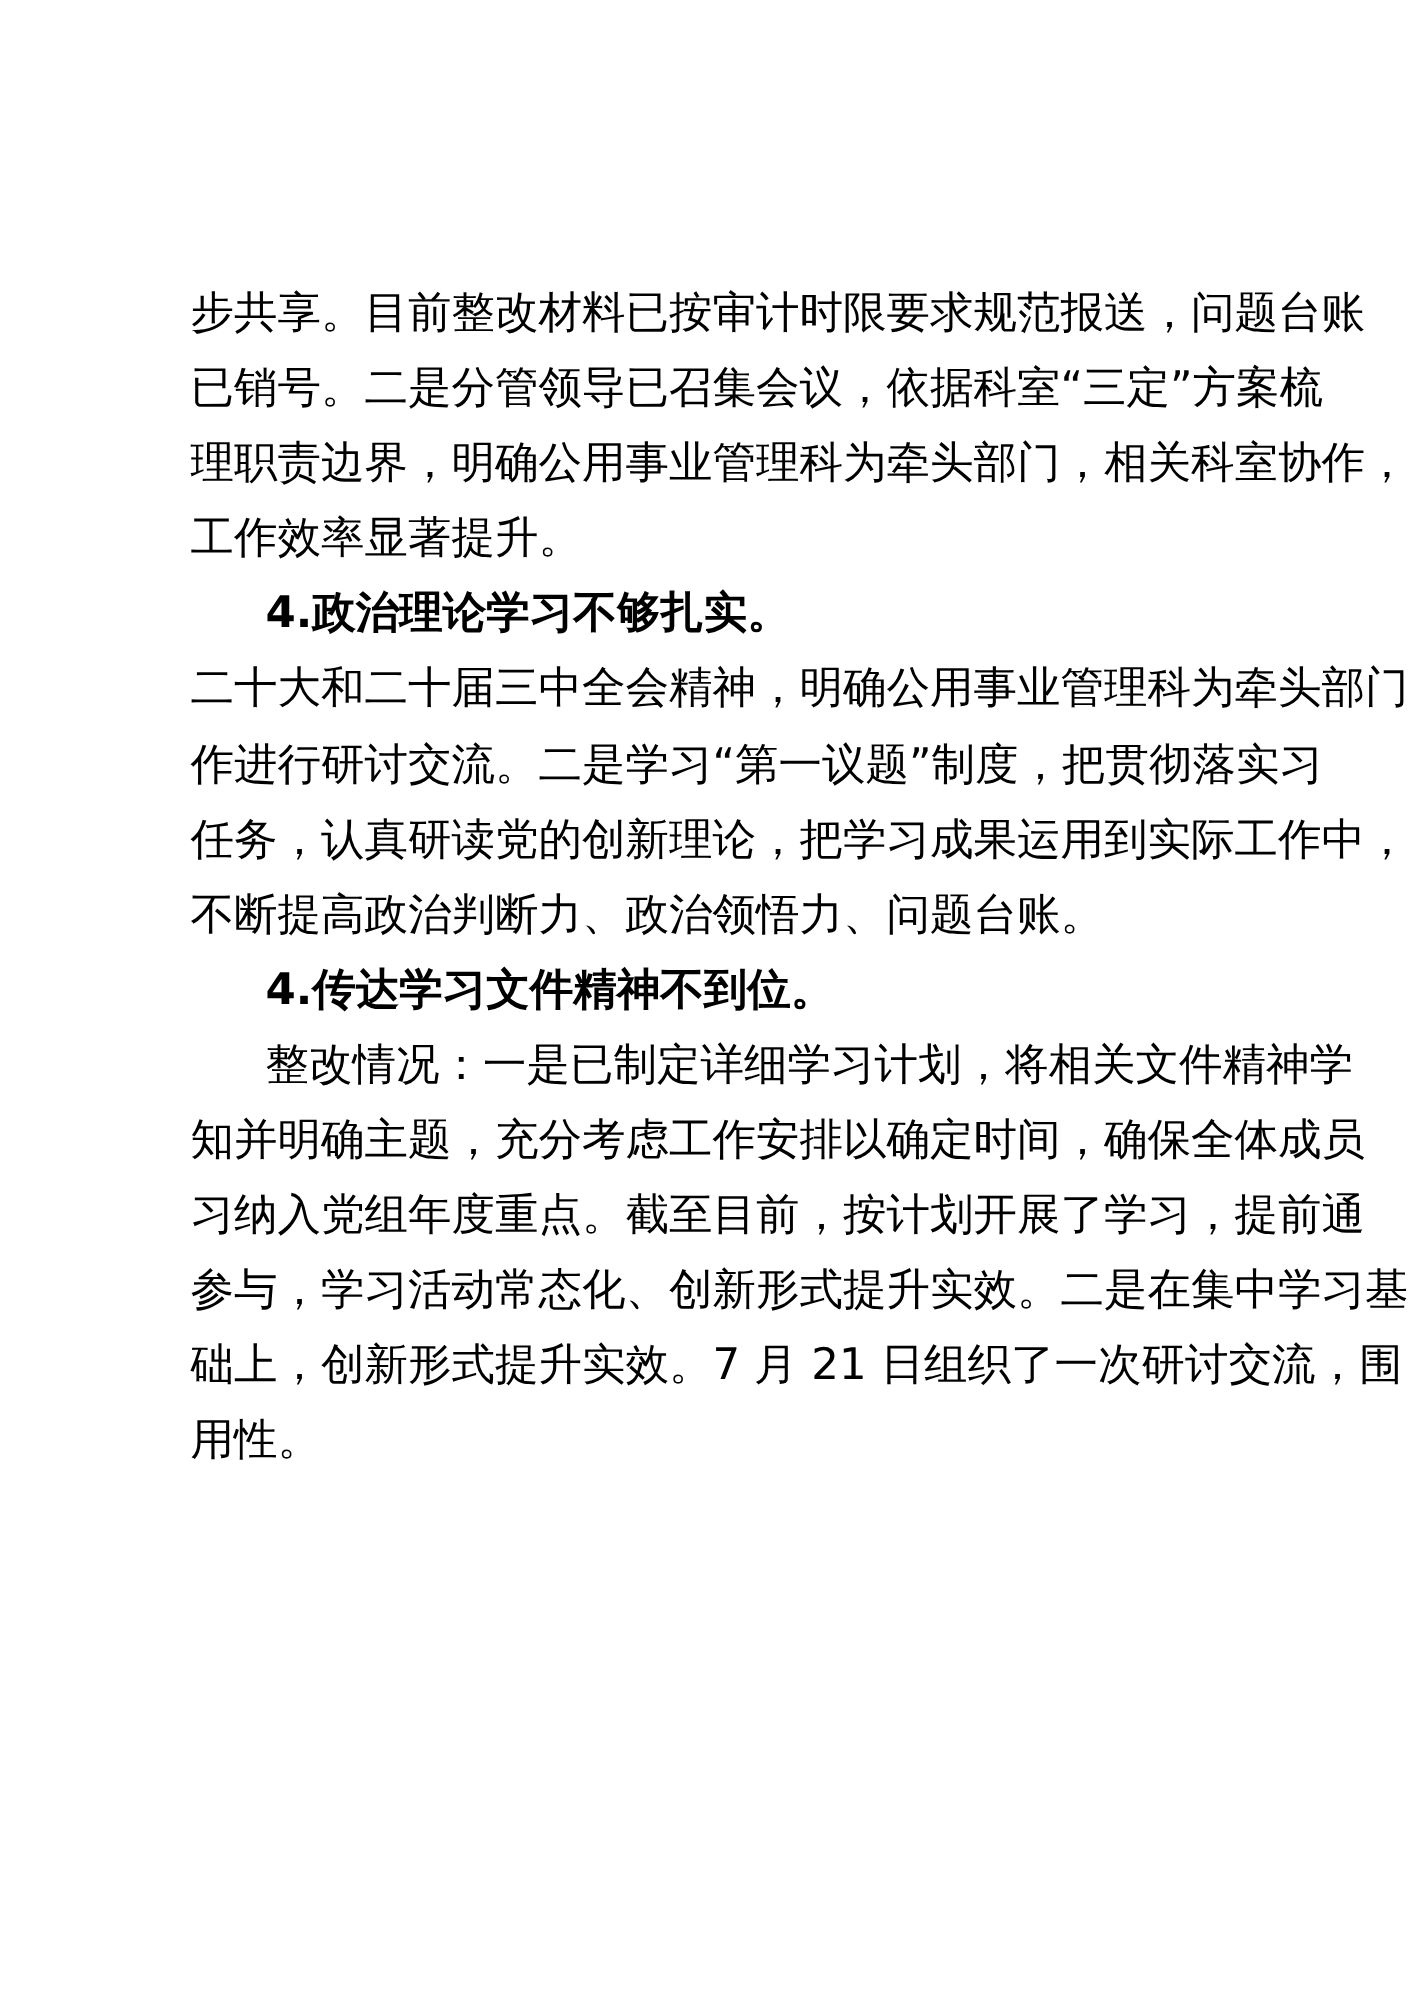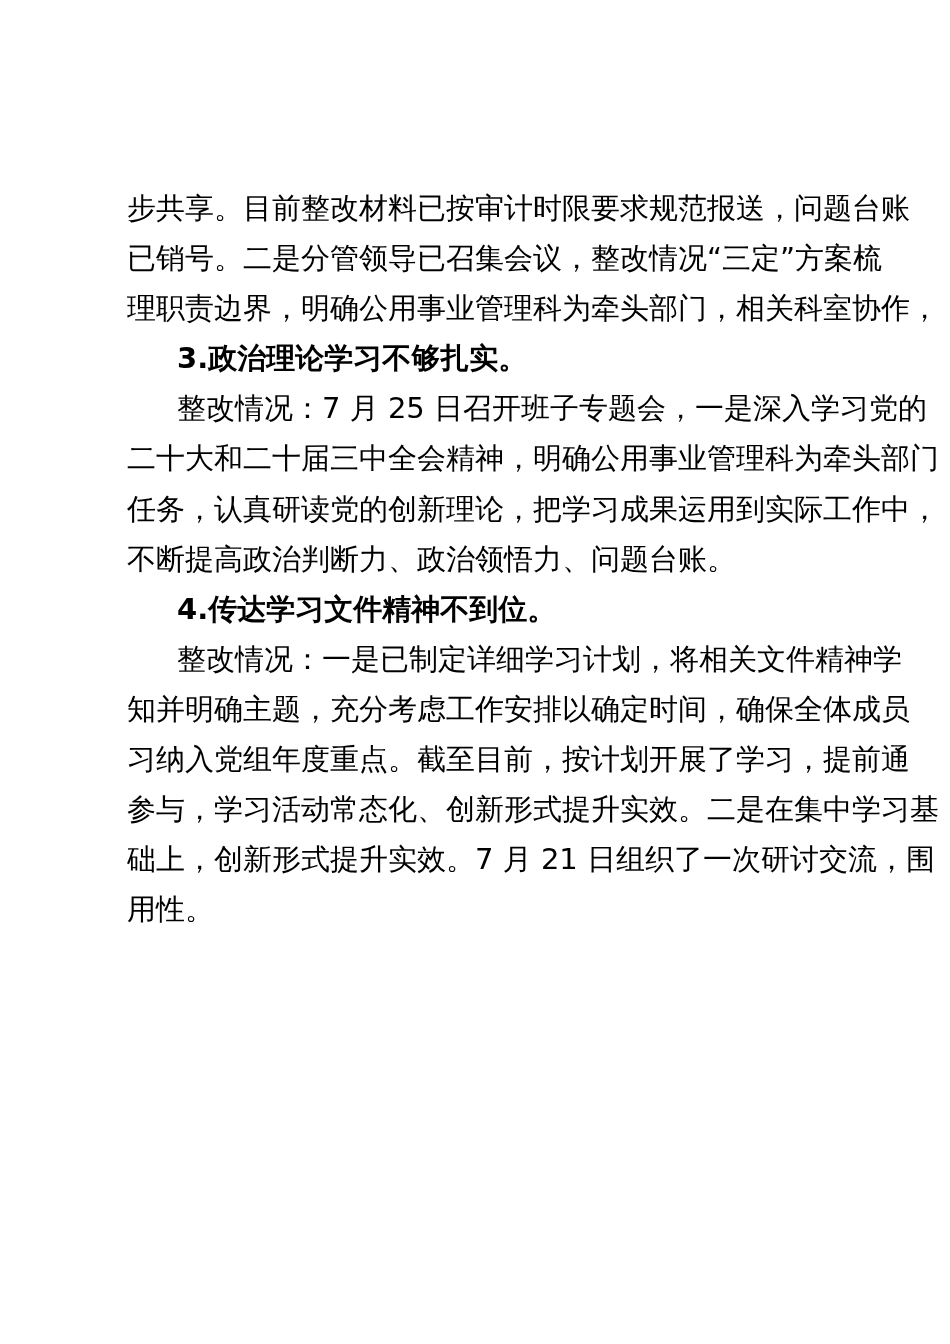--- a/index.html
+++ b/index.html
@@ -35,28 +35,29 @@
       font-weight: bold;
     }
   </style>
 </head>
 <body>
 
 <div class="page">
 
   <div>
     <div class="line">步共享。目前整改材料已按审计时限要求规范报送，问题台账</div>
-    <div class="line">已销号。二是分管领导已召集会议，整改情况“三定”方案梳</div>
+    <div class="line">已销号。二是分管领导已召集会议，依据科室“三定”方案梳</div>
     <div class="line">理职责边界，明确公用事业管理科为牵头部门，相关科室协作，</div>
+    <div class="line">工作效率显著提升。</div>
   </div>
 
   <div>
-    <div class="line indent heading">3.政治理论学习不够扎实。</div>
-    <div class="line indent">整改情况：7 月 25 日召开班子专题会，一是深入学习党的</div>
+    <div class="line indent heading">4.政治理论学习不够扎实。</div>
     <div class="line">二十大和二十届三中全会精神，明确公用事业管理科为牵头部门</div>
+    <div class="line">作进行研讨交流。二是学习“第一议题”制度，把贯彻落实习</div>
     <div class="line">任务，认真研读党的创新理论，把学习成果运用到实际工作中，</div>
     <div class="line">不断提高政治判断力、政治领悟力、问题台账。</div>
   </div>
 
   <div>
     <div class="line indent heading">4.传达学习文件精神不到位。</div>
     <div class="line indent">整改情况：一是已制定详细学习计划，将相关文件精神学</div>
     <div class="line">知并明确主题，充分考虑工作安排以确定时间，确保全体成员</div>
     <div class="line">习纳入党组年度重点。截至目前，按计划开展了学习，提前通</div>
     <div class="line">参与，学习活动常态化、创新形式提升实效。二是在集中学习基</div>

